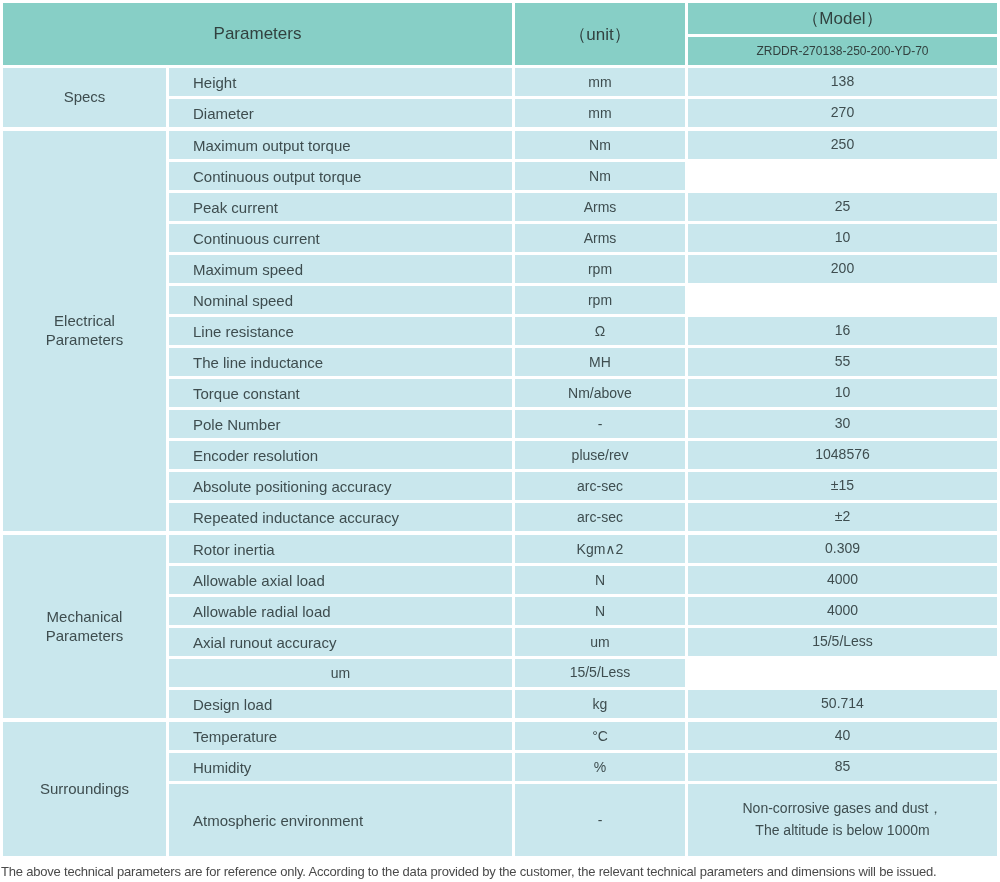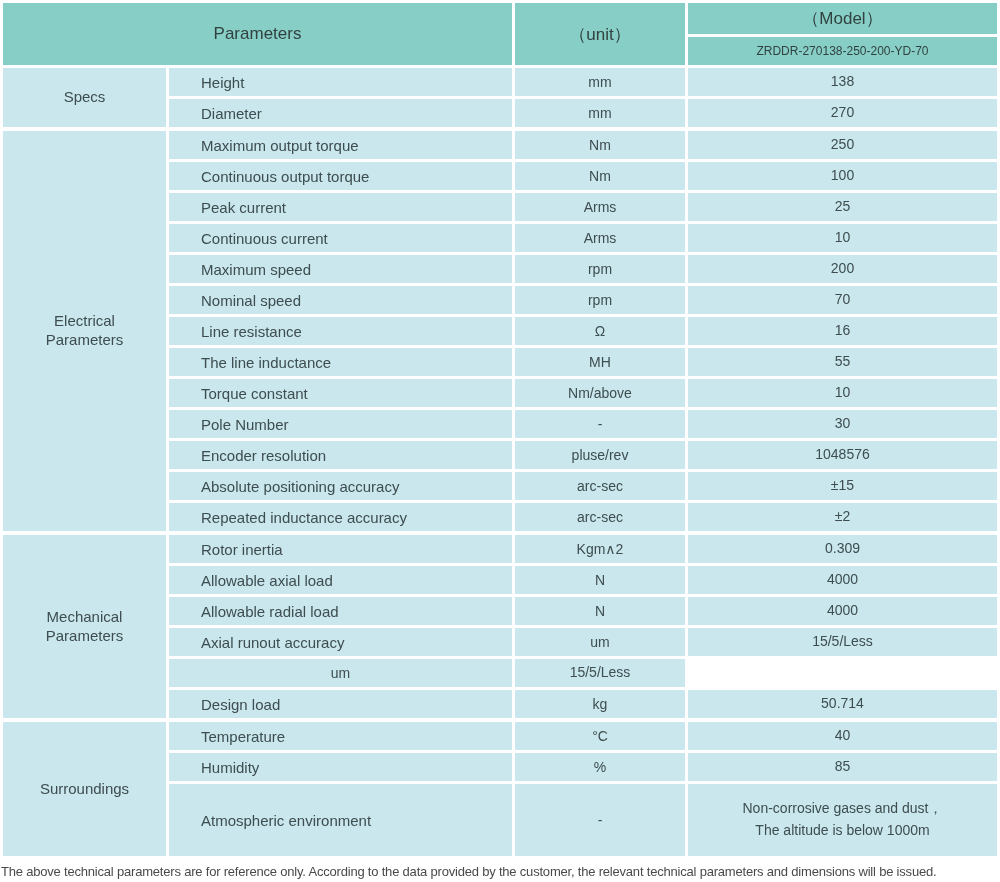--- a/index.html
+++ b/index.html
@@ -32,21 +32,21 @@
   .section{display:flex;gap:3px;}
   .label-cell{
     width:163px;flex:0 0 163px;background:var(--row-bg);
     display:flex;align-items:center;justify-content:center;
     text-align:center;font-size:15px;white-space:pre-line;line-height:1.25;
   }
   .rows{display:flex;flex-direction:column;gap:3px;flex:1;}
   .row{display:grid;grid-template-columns:343px 170px 309px;column-gap:3px;height:28px;}
   .row.tall{height:72px;}
   .cell{background:var(--row-bg);display:flex;align-items:center;font-size:14px;}
-  .cell.param{justify-content:flex-start;padding-left:32px;font-size:15px;}
+  .cell.param{justify-content:flex-start;padding-left:24px;font-size:15px;}
   .cell.unit{justify-content:center;}
   .cell.value{justify-content:center;text-align:center;white-space:pre-line;line-height:1.55;}
 
   
   .footnote{
     width:1000px;margin:8px 0 0 0;padding:0 1px;
     font-size:13px;letter-spacing:-0.2px;color:var(--footer-text);
   }
 </style>
 </head>
@@ -86,41 +86,39 @@
 Parameters</div>
       <div class="rows">
         <div class="row">
           <div class="cell param">Maximum output torque</div>
           <div class="cell unit">Nm</div>
           <div class="cell value">250</div>
         </div>
         <div class="row">
           <div class="cell param">Continuous output torque</div>
           <div class="cell unit">Nm</div>
-          <div class="cell value">100</div>
         </div>
         <div class="row">
           <div class="cell param">Peak current</div>
           <div class="cell unit">Arms</div>
           <div class="cell value">25</div>
         </div>
         <div class="row">
           <div class="cell param">Continuous current</div>
           <div class="cell unit">Arms</div>
           <div class="cell value">10</div>
         </div>
         <div class="row">
           <div class="cell param">Maximum speed</div>
           <div class="cell unit">rpm</div>
           <div class="cell value">200</div>
         </div>
         <div class="row">
           <div class="cell param">Nominal speed</div>
           <div class="cell unit">rpm</div>
-          <div class="cell value">70</div>
         </div>
         <div class="row">
           <div class="cell param">Line resistance</div>
           <div class="cell unit">Ω</div>
           <div class="cell value">16</div>
         </div>
         <div class="row">
           <div class="cell param">The line inductance</div>
           <div class="cell unit">MH</div>
           <div class="cell value">55</div>

